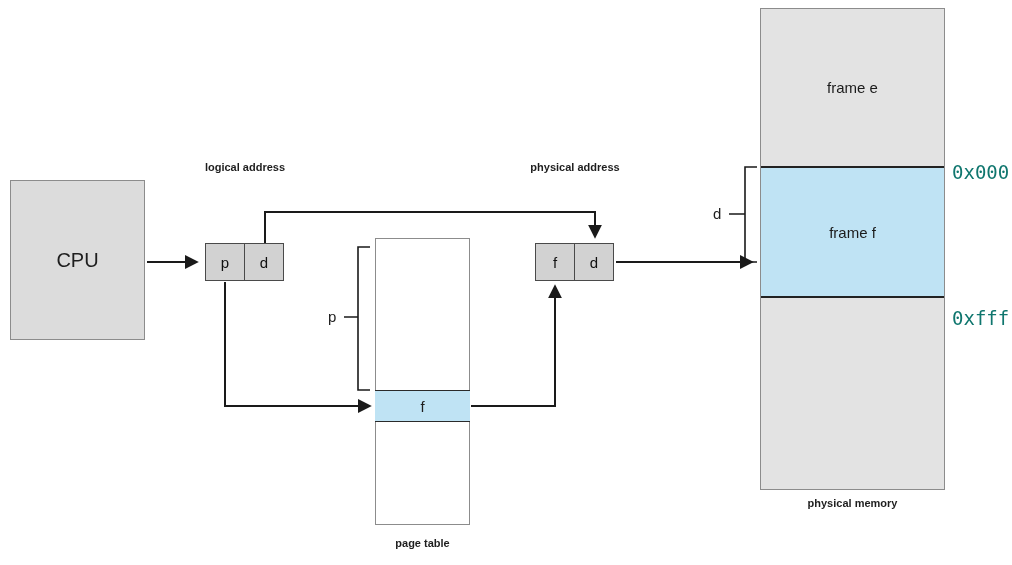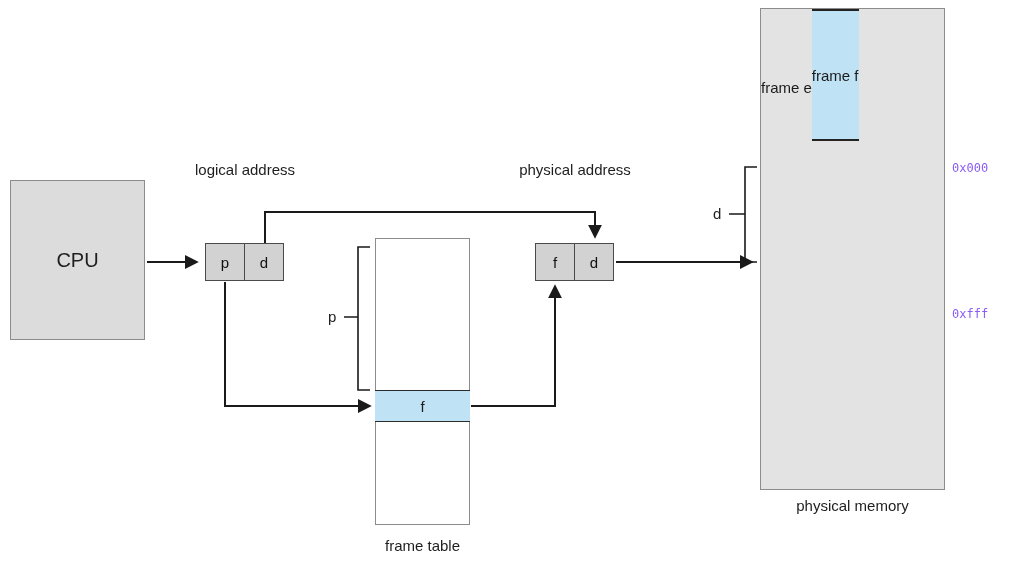--- a/index.html
+++ b/index.html
@@ -36,23 +36,24 @@
     width: 40px; height: 38px;
     background: #d2d2d2;
     border: 1px solid #4a4a4a;
     display: flex; align-items: center; justify-content: center;
     font-size: 15px; color: #111111;
   }
   .cell + .cell { margin-left: -1px; }
 
   .label {
     position: absolute;
-    font-size: 15px;
+    font-size: 11px;
     color: #1e1e1e;
     text-align: center;
+    font-weight: bold;
   }
 
   .bracket-label {
     position: absolute;
     font-size: 15px;
     color: #1e1e1e;
   }
 
   .page-table {
     left: 375px; top: 238px; width: 95px; height: 287px;
@@ -65,39 +66,39 @@
     border-top: 1px solid #2a2a2a;
     border-bottom: 1px solid #2a2a2a;
     display: flex; align-items: center; justify-content: center;
     font-size: 15px;
   }
 
   .memory {
     left: 760px; top: 8px; width: 185px; height: 482px;
     border: 1px solid #8c8c8c;
     background: #e3e3e3;
-    display: flex; 
+    display: flex; flex-direction: column;
   }
   .frame {
     display: flex; align-items: center; justify-content: center;
     font-size: 15px; color: #1b1b1b;
   }
   .frame-e { height: 157px; background: #e3e3e3; }
   .frame-f {
     height: 132px; background: #bfe3f4;
     border-top: 2px solid #222222;
     border-bottom: 2px solid #222222;
   }
   .frame-g { flex: 1; background: #e3e3e3; }
 
   .mono {
     position: absolute;
     font-family: "DejaVu Sans Mono", monospace;
-    font-size: 12px;
-    color: #8b5cf6;
+    font-size: 19px;
+    color: #0f766e;
   }
 </style>
 </head>
 <body>
 
 <div class="canvas">
 
   <svg class="wires" viewBox="0 0 1012 565" aria-hidden="true">
     <defs>
       <marker id="arrow" viewBox="0 0 10 10" refX="8" refY="5" markerWidth="7" markerHeight="7" orient="auto-start-reverse">
@@ -142,21 +143,21 @@
   <div class="addr-box" style="left:535px; top:243px;">
     <div class="cell">f</div>
     <div class="cell">d</div>
   </div>
 
   <div class="abs page-table"></div>
   <div class="abs pt-row-f">
     <span>f</span>
   </div>
   <div class="bracket-label" style="left:328px; top:308px;">p</div>
-  <div class="label" style="left:375px; top:537px; width:95px;">frame table</div>
+  <div class="label" style="left:375px; top:537px; width:95px;">page table</div>
 
   <div class="abs memory">
     <div class="frame frame-e">
       <span>frame e</span>
     </div>
     <div class="frame frame-f">
       <span>frame f</span>
     </div>
   </div>
 

